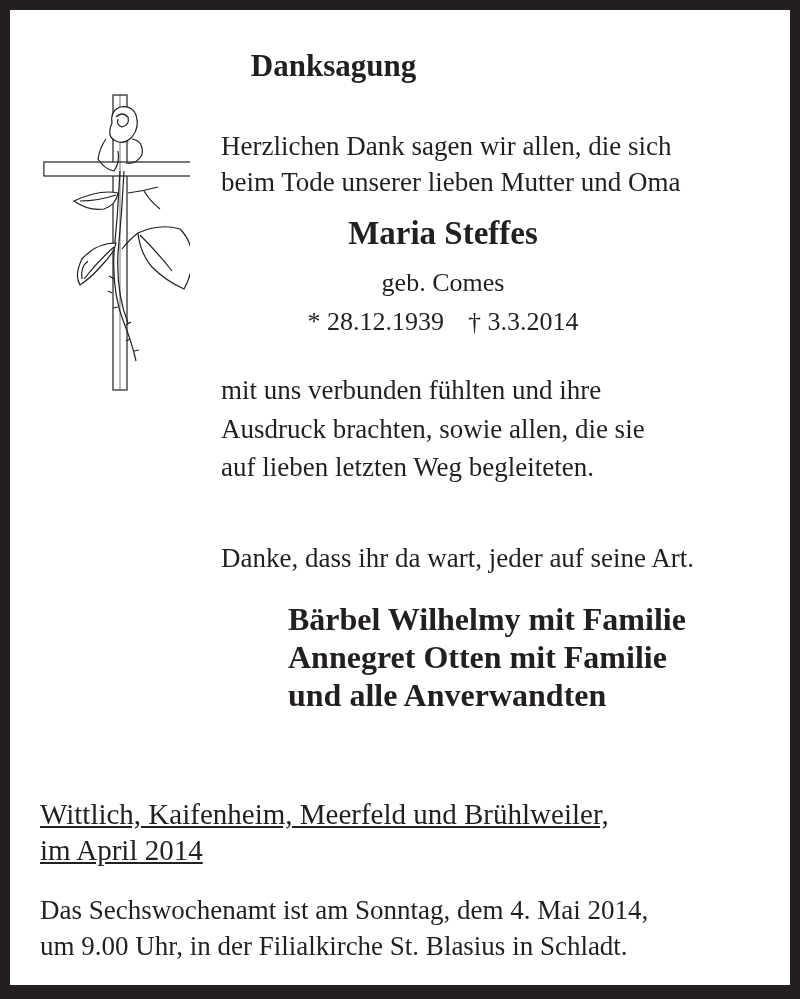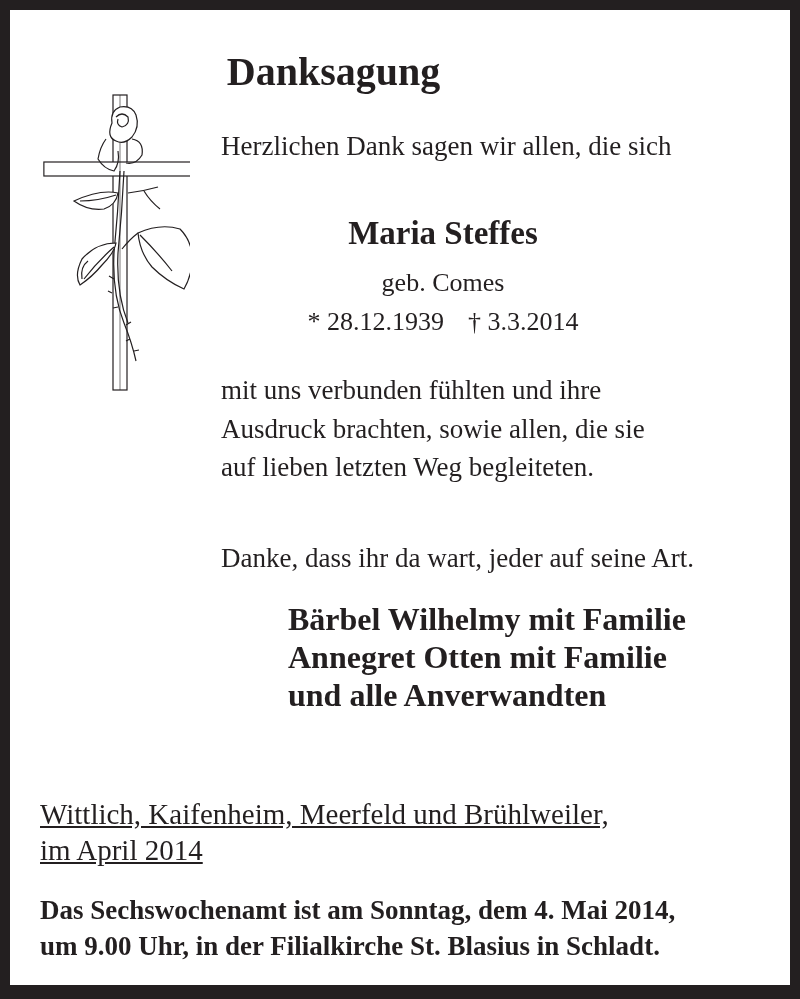--- a/index.html
+++ b/index.html
@@ -3,32 +3,32 @@
   <meta charset="utf-8">
   <style>
     html, body { margin: 0; padding: 0; }
     body { width: 800px; height: 999px; background: #231f20; position: relative; overflow: hidden; }
     .card {
       position: absolute; left: 10px; top: 10px; width: 780px; height: 975px;
       background: #ffffff; color: #231f20;
       font-family: "Liberation Serif", "DejaVu Serif", serif;
     }
     .abs { position: absolute; white-space: nowrap; }
-    .title { left: 0; width: 640px; top: 38px; text-align: center; font-size: 40px; font-weight: bold; padding-left: 7px; box-sizing: border-box; }
+    .title { left: 0; width: 640px; top: 38px; text-align: center; font-size: 31px; font-weight: bold; padding-left: 7px; box-sizing: border-box; }
     .intro { left: 211px; font-size: 27px; line-height: 36px; }
     .name { left: 0; width: 780px; padding-left: 86px; box-sizing: border-box; text-align: center; }
     .name-main { top: 205px; font-size: 33px; font-weight: bold; }
     .name-sub { top: 258px; font-size: 26px; }
     .dates { top: 297px; font-size: 26px; }
     .dates .sep { display: inline-block; width: 24px; }
     .body-text { left: 211px; top: 361px; font-size: 27px; line-height: 38.5px; }
     .thanks { left: 211px; top: 533px; font-size: 27px; }
     .family { left: 278px; top: 590px; font-size: 32px; font-weight: bold; line-height: 38px; }
     .place { left: 30px; top: 786px; font-size: 29px; line-height: 36px; text-decoration: underline; }
-    .service { left: 30px; top: 882px; font-size: 27px; line-height: 36px; font-weight: bold; }
+    .service { left: 30px; top: 882px; font-size: 27px; line-height: 36px; }
     .line { display: block; }
     .cross { position: absolute; left: 30px; top: 83px; width: 150px; height: 300px; }
   </style>
 </head>
 <body>
 
 <div class="card">
 
   <svg class="cross" viewBox="0 0 150 300" xmlns="http://www.w3.org/2000/svg">
     <g fill="none" stroke="#231f20" stroke-width="1.2">
@@ -59,20 +59,21 @@
       <path d="M48 168 Q40 174 42 186"></path>
 
       <path d="M72 200 l-4 -2 M78 214 l-5 1 M86 232 l5 -3 M90 246 l-4 2 M94 258 l5 -1 M74 186 l-5 -3"></path>
     </g>
   </svg>
 
   <div class="abs title">Danksagung</div>
 
   <div class="abs intro" style="top:118px;">
     <span class="line">Herzlichen Dank sagen wir allen, die sich</span>
+    <span class="line">beim Tode unserer lieben Mutter und Oma</span>
   </div>
 
   <div class="abs name name-main">Maria Steffes</div>
   <div class="abs name name-sub">geb. Comes</div>
   <div class="abs name dates">
     <span>* 28.12.1939</span><span class="sep"></span><span>† 3.3.2014</span>
   </div>
 
   <div class="abs body-text">
     <span class="line">mit uns verbunden fühlten und ihre</span>

